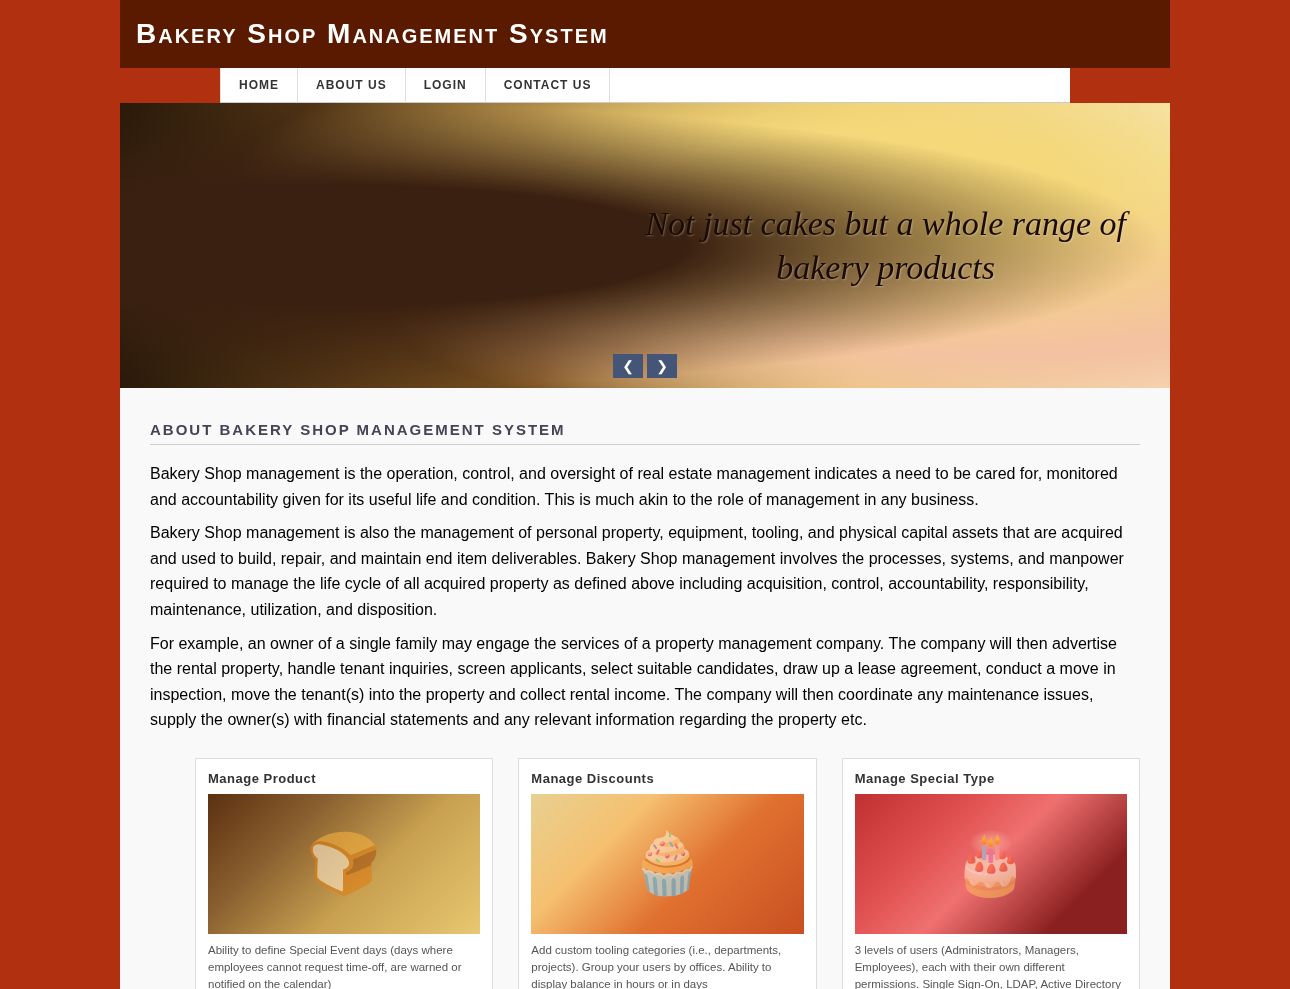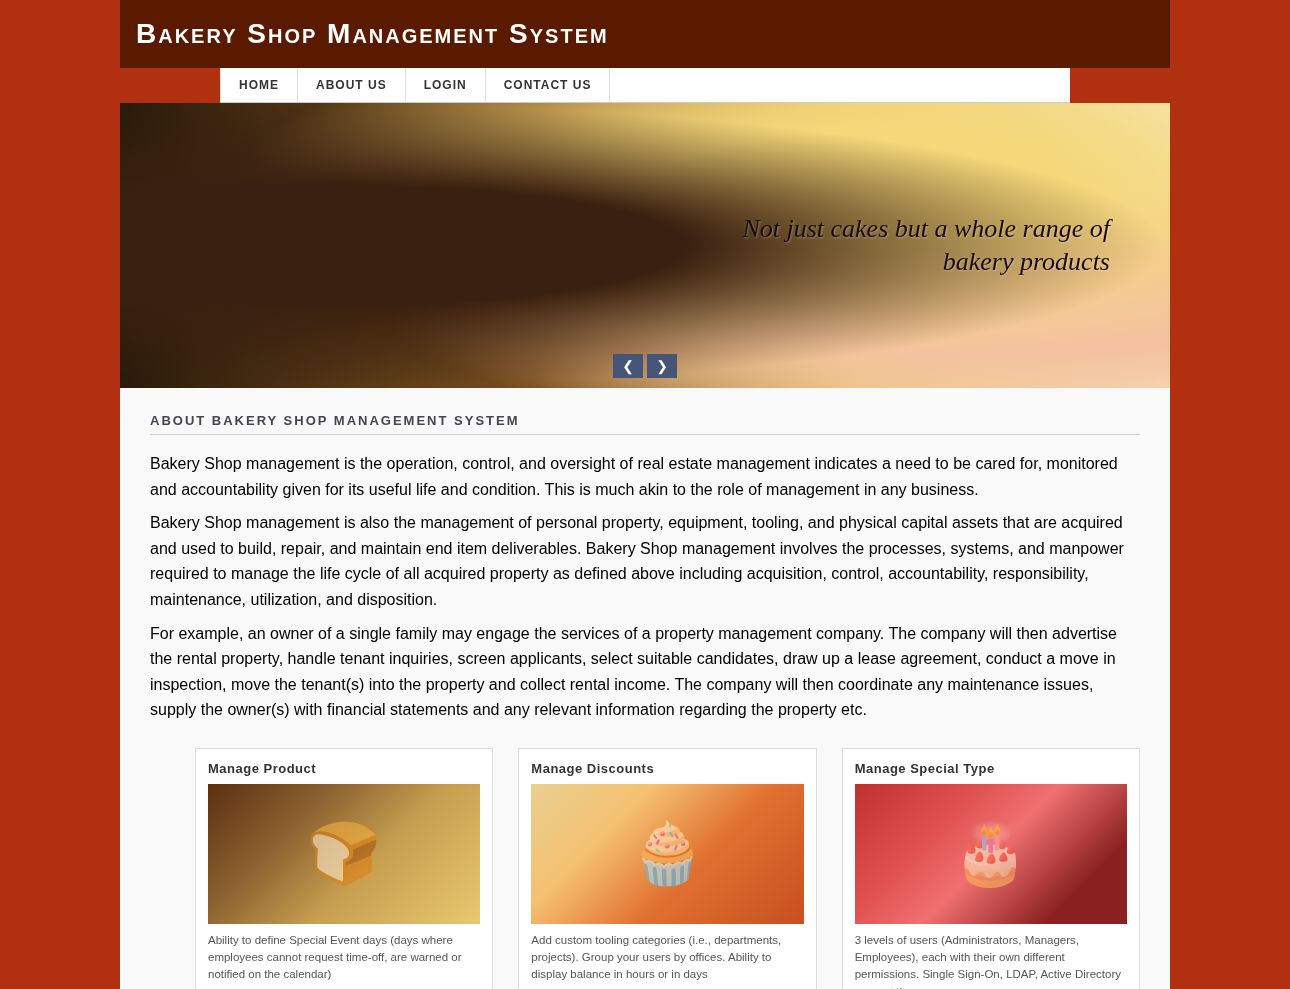--- a/index.html
+++ b/index.html
@@ -67,27 +67,27 @@
       position: absolute;
       inset: 0;
       background:
         radial-gradient(ellipse at 20% 50%, #3a2010 30%, transparent 70%),
         radial-gradient(ellipse at 70% 30%, #f5d87a 20%, transparent 60%),
         radial-gradient(ellipse at 85% 70%, #f4c2a0 20%, transparent 50%),
         linear-gradient(to right, #2a1a0a, #7a5020 40%, #e8c870 70%, #f5e8c0 100%);
     }
     #banner-text {
       position: absolute;
-      right: 60px;
+      right: 44px;
       top: 50%;
       transform: translateY(-50%);
-      text-align: right;
+      text-align: center;
       font-family: 'Georgia', cursive;
       font-style: italic;
-      font-size: 26px;
+      font-size: 34px;
       color: #1a0a00;
       line-height: 1.3;
       text-shadow: 1px 1px 2px rgba(255,255,255,0.3);
       max-width: 500px;
     }
     #banner-controls {
       position: absolute;
       bottom: 10px;
       left: 50%;
       transform: translateX(-50%);
@@ -110,26 +110,27 @@
     
     #main {
       width: 1050px;
       margin: 0 auto;
       background: #f9f9f9;
       padding: 25px 30px 30px 30px;
     }
 
     
     #about-heading {
-      font-size: 13px;
+      font-size: 15px;
       font-weight: bold;
       letter-spacing: 2px;
       color: #445;
       text-transform: uppercase;
       margin-bottom: 6px;
+      margin-top: 8px;
     }
     #about-divider {
       border: none;
       border-top: 1px solid #ccc;
       margin-bottom: 16px;
     }
     .about-para {
       margin-bottom: 8px;
       line-height: 1.6;
       font-size: 16px;

